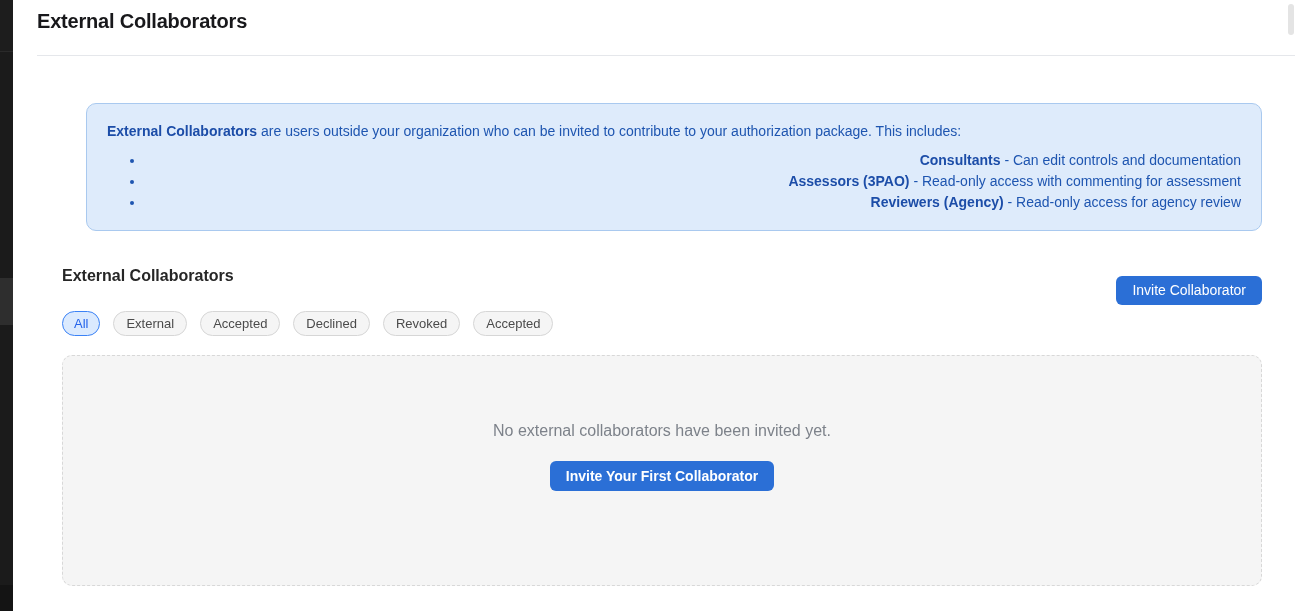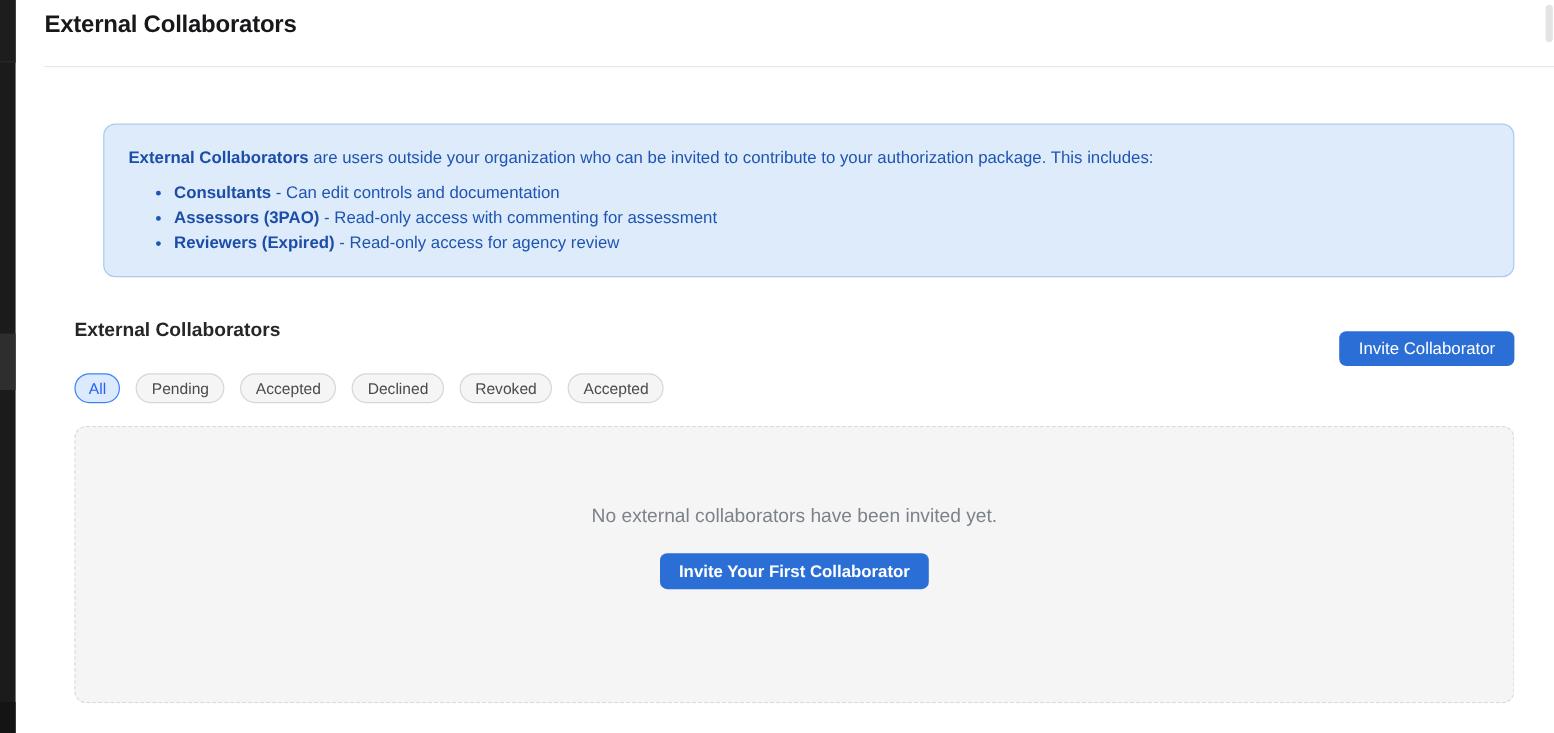--- a/index.html
+++ b/index.html
@@ -31,21 +31,21 @@
     border: 1px solid #a9c9ef;
     border-radius: 10px;
     padding: 17px 20px;
     color: #1e55b0;
     font-size: 14px;
     line-height: 21px;
     margin-left: 24px;
   }
   .info-box strong { color: #1c4da8; font-weight: 700; }
   .info-box ul { margin-top: 8px; padding-left: 38px; list-style: disc; }
-  .info-box li { line-height: 21px; }
+  .info-box li { line-height: 21px; text-align: right; }
 
   
   .section-row { margin-top: 30px; display: flex; justify-content: space-between; align-items: center; height: 29px; }
   .section-row h2 { font-size: 16px; font-weight: 600; color: #262626; }
 
   .btn-primary {
     background: #2b6fd6;
     color: #ffffff;
     border: none;
     border-radius: 6px;
@@ -122,32 +122,32 @@
       <h1>External Collaborators</h1>
     </div>
 
     <div class="content">
 
       <div class="info-box">
         <p><strong>External Collaborators</strong><span> are users outside your organization who can be invited to contribute to your authorization package. This includes:</span></p>
         <ul>
           <li><strong>Consultants</strong><span> - Can edit controls and documentation</span></li>
           <li><strong>Assessors (3PAO)</strong><span> - Read-only access with commenting for assessment</span></li>
-          <li><strong>Reviewers (Expired)</strong><span> - Read-only access for agency review</span></li>
+          <li><strong>Reviewers (Agency)</strong><span> - Read-only access for agency review</span></li>
         </ul>
       </div>
 
       <div class="section-row">
         <h2>External Collaborators</h2>
         <button class="btn-primary">Invite Collaborator</button>
       </div>
 
       <div class="pills">
         <button class="pill active">All</button>
-        <button class="pill">Pending</button>
+        <button class="pill">External</button>
         <button class="pill">Accepted</button>
         <button class="pill">Declined</button>
         <button class="pill">Revoked</button>
         <button class="pill">Accepted</button>
       </div>
 
       <div class="empty-state">
         <div class="empty-message">No external collaborators have been invited yet.</div>
         <button class="btn-primary">Invite Your First Collaborator</button>
       </div>

